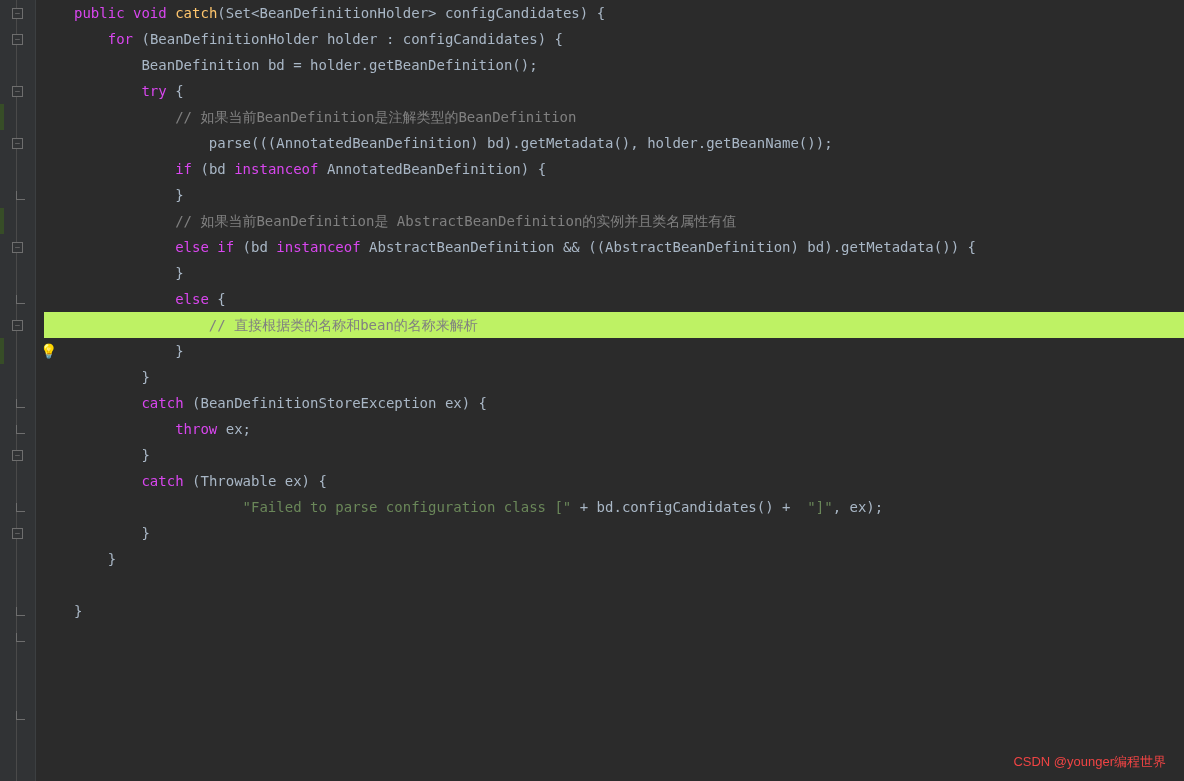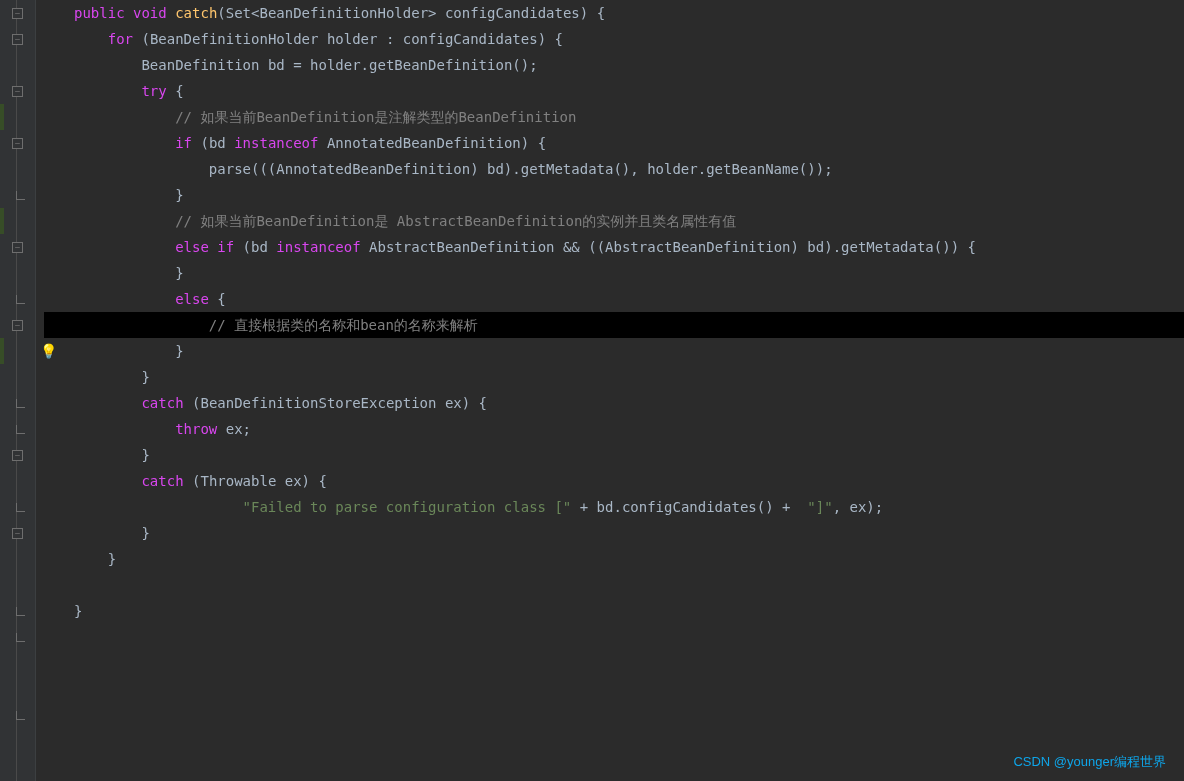--- a/index.html
+++ b/index.html
@@ -80,32 +80,32 @@
     flex: 1;
     padding-left: 8px;
     position: relative;
   }
   .code-line {
     height: 26px;
     white-space: pre;
     padding-left: 30px;
   }
   .highlighted {
-    background: #000000;
+    background: #bef264;
   }
   .kw { color: #d946ef; }
   .method { color: #ffc66d; }
   .str { color: #6a8759; }
   .comment { color: #808080; }
   .field { color: #9876aa; }
   .watermark {
     position: absolute;
     right: 18px;
     bottom: 6px;
-    color: #0ea5e9;
+    color: #ef4444;
     font-size: 13px;
     font-family: sans-serif;
   }
 </style>
 </head>
 <body>
 
 <div class="editor">
   <div class="gutter">
     <div class="fold-line"></div>
@@ -177,22 +177,22 @@
         <div class="fold-end"></div>
       </div>
   </div>
 
   <div class="code-area">
     <div class="code-line"><span class="kw">public</span> <span class="kw">void</span> <span class="method">catch</span>(<span>Set&lt;BeanDefinitionHolder&gt;</span> <span>configCandidates</span>) {</div>
     <div class="code-line">    <span class="kw">for</span> (<span>BeanDefinitionHolder</span> <span>holder</span> : <span>configCandidates</span>) {</div>
     <div class="code-line">        <span>BeanDefinition</span> <span>bd</span> = <span>holder.getBeanDefinition()</span>;</div>
     <div class="code-line">        <span class="kw">try</span> {</div>
     <div class="code-line">            <span class="comment">// 如果当前BeanDefinition是注解类型的BeanDefinition</span></div>
+    <div class="code-line">                <span>parse(((AnnotatedBeanDefinition) bd).getMetadata(), holder.getBeanName());</span></div>
     <div class="code-line">            <span class="kw">if</span> (<span>bd</span> <span class="kw">instanceof</span> <span>AnnotatedBeanDefinition</span>) {</div>
-    <div class="code-line">                <span>parse(((AnnotatedBeanDefinition) bd).getMetadata(), holder.getBeanName());</span></div>
     <div class="code-line">            <span>}</span></div>
     <div class="code-line">            <span class="comment">// 如果当前BeanDefinition是 AbstractBeanDefinition的实例并且类名属性有值</span></div>
     <div class="code-line">            <span class="kw">else</span> <span class="kw">if</span> (<span>bd</span> <span class="kw">instanceof</span> <span>AbstractBeanDefinition</span> &amp;&amp; <span>((AbstractBeanDefinition) bd)</span><span>.getMetadata()</span>) {</div>
     <div class="code-line">            <span>}</span></div>
     <div class="code-line">            <span class="kw">else</span> {</div>
     <div class="code-line highlighted">                <span class="comment">// 直接根据类的名称和bean的名称来解析</span></div>
     <div class="code-line">            <span>}</span></div>
     <div class="code-line">        <span>}</span></div>
     <div class="code-line">        <span class="kw">catch</span> (<span>BeanDefinitionStoreException</span> <span>ex</span>) {</div>
     <div class="code-line">            <span class="kw">throw</span> <span>ex</span>;</div>

